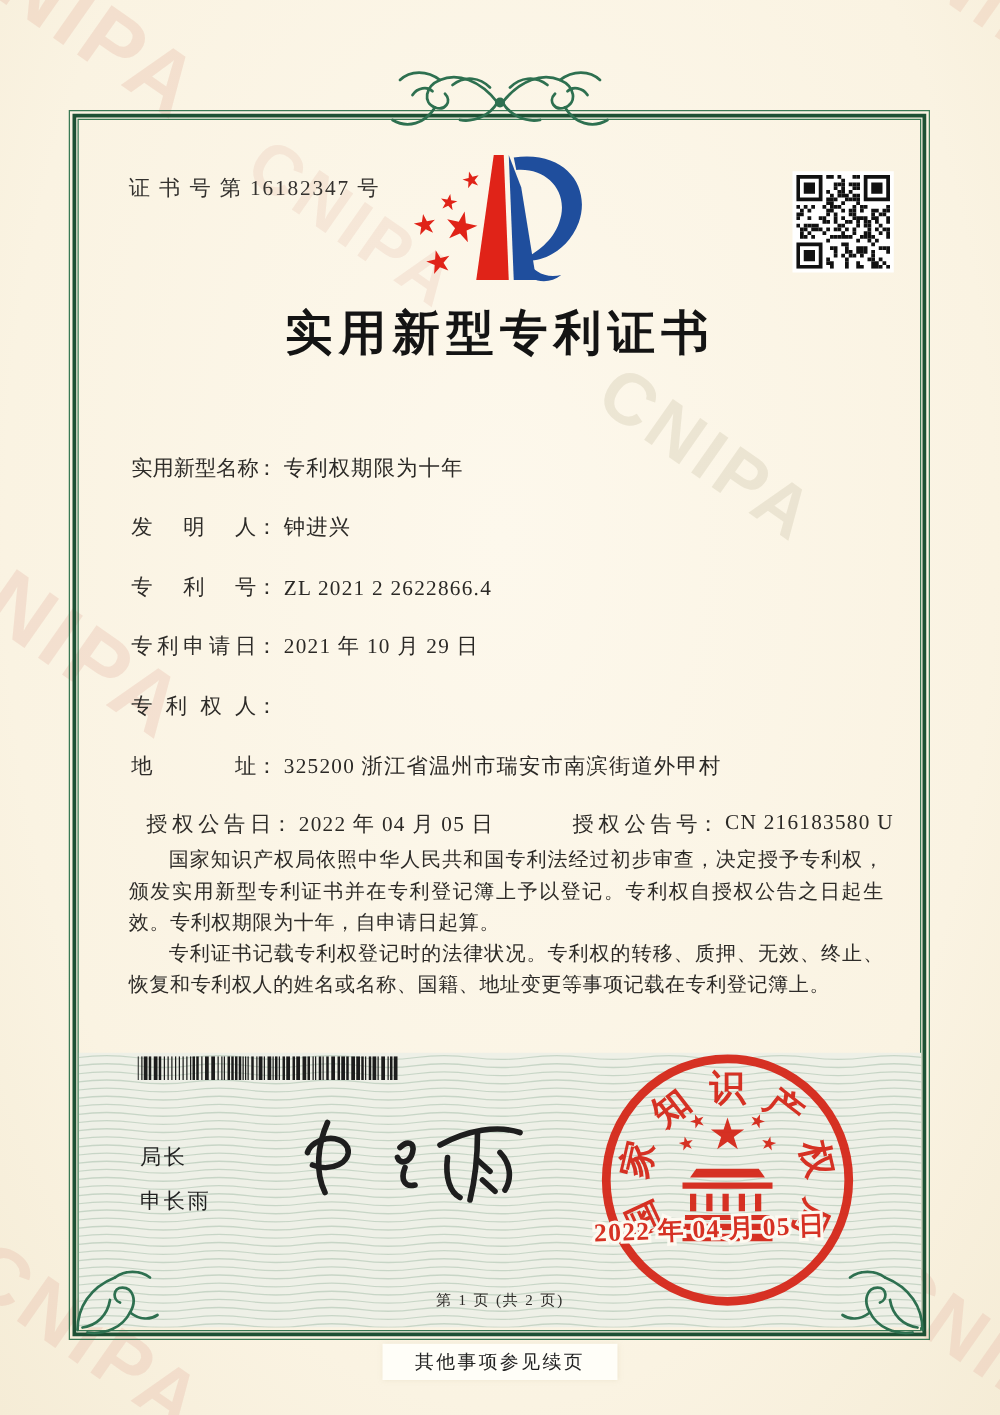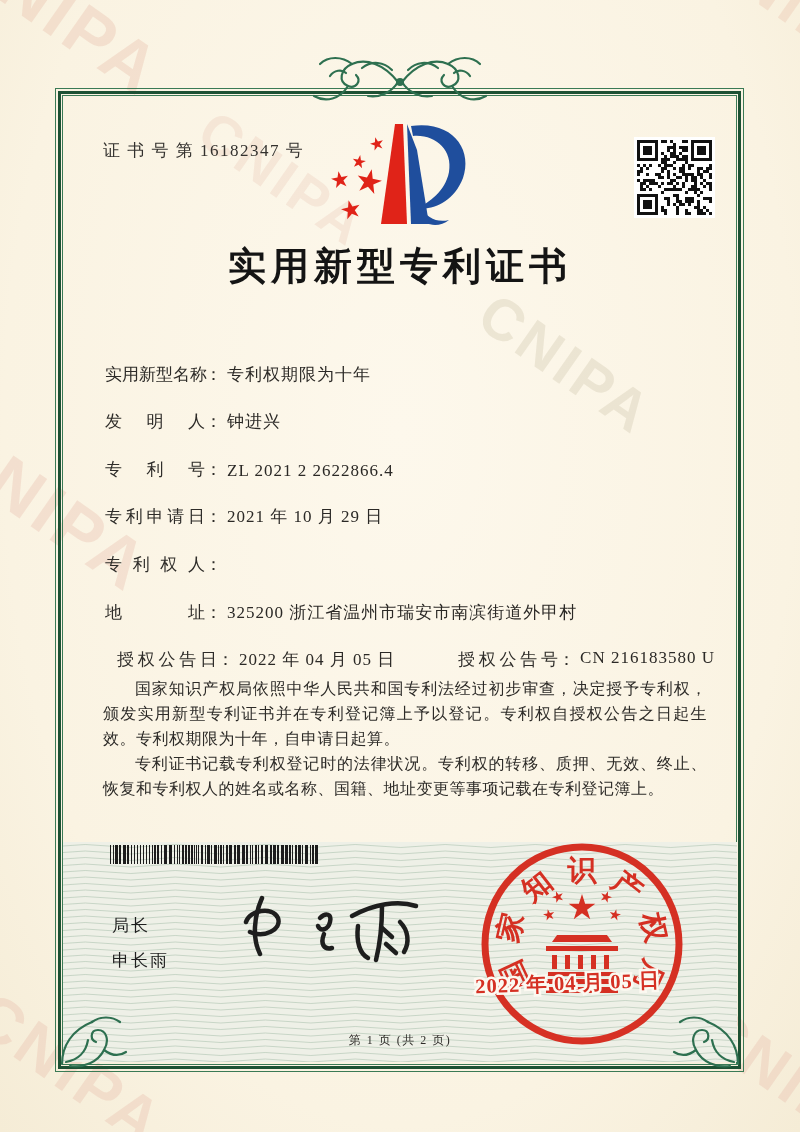--- a/index.html
+++ b/index.html
@@ -487,15 +487,16 @@
           <rect x="132" y="117" width="5" height="14"></rect>
           <rect x="76" y="134" width="68" height="4"></rect>
           <rect x="70" y="141" width="80" height="5"></rect>
           <rect x="74" y="149" width="72" height="6"></rect>
         </g>
         <text x="96" y="152" transform="rotate(-2 96 152)" font-size="20.5" font-weight="bold" letter-spacing="1" text-anchor="middle" fill="#d5291c" stroke="#fdfaf2" stroke-width="5" paint-order="stroke" font-family="'Liberation Serif','DejaVu Serif',serif">2022 年 04 月 05 日</text>
       </g>
     </svg>
 
     <div class="page-info">第 1 页 (共 2 页)</div>
+    <div class="cont-note">其他事项参见续页</div>
 
   </div>
 </div>
 
 </body></html>

